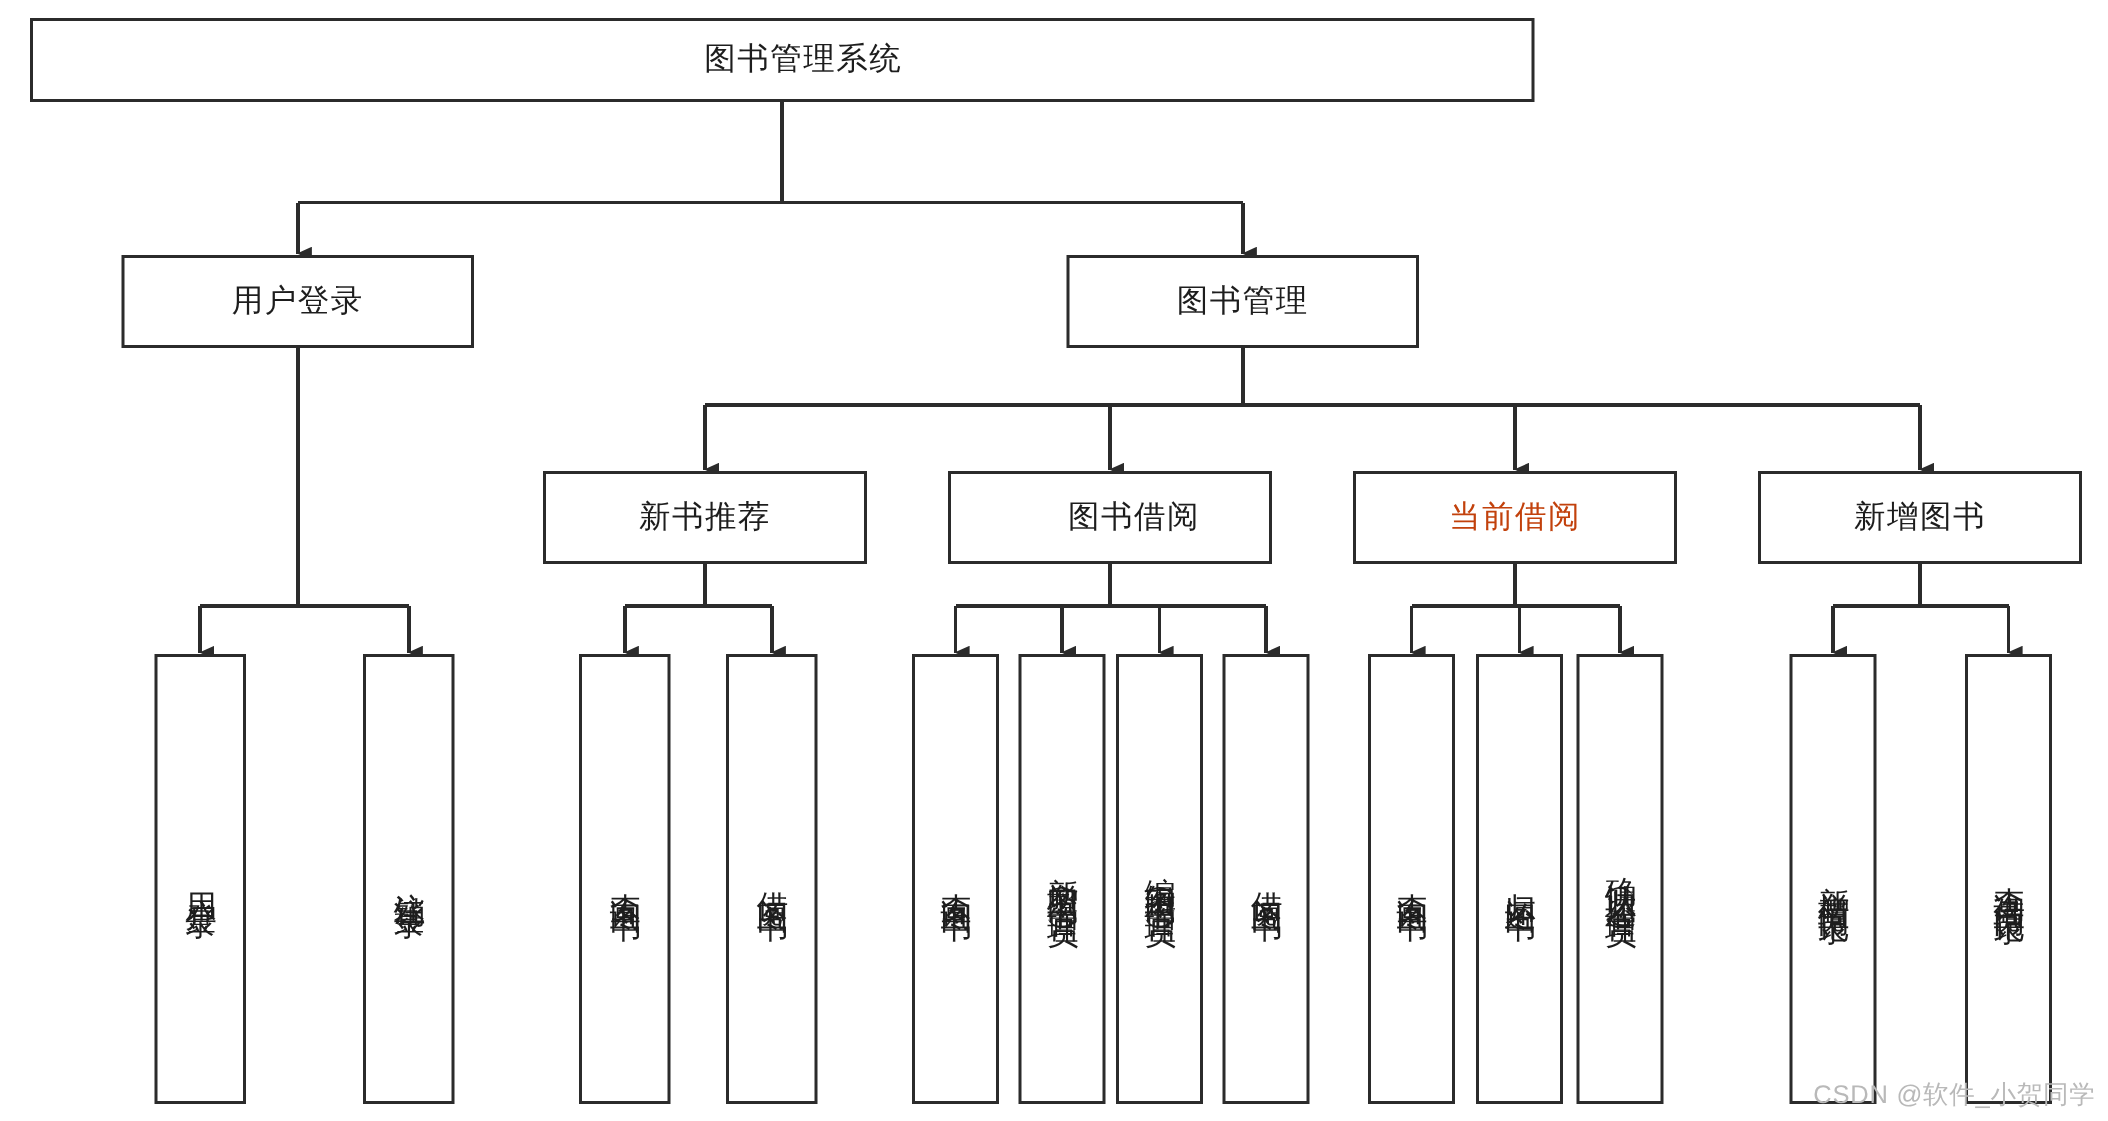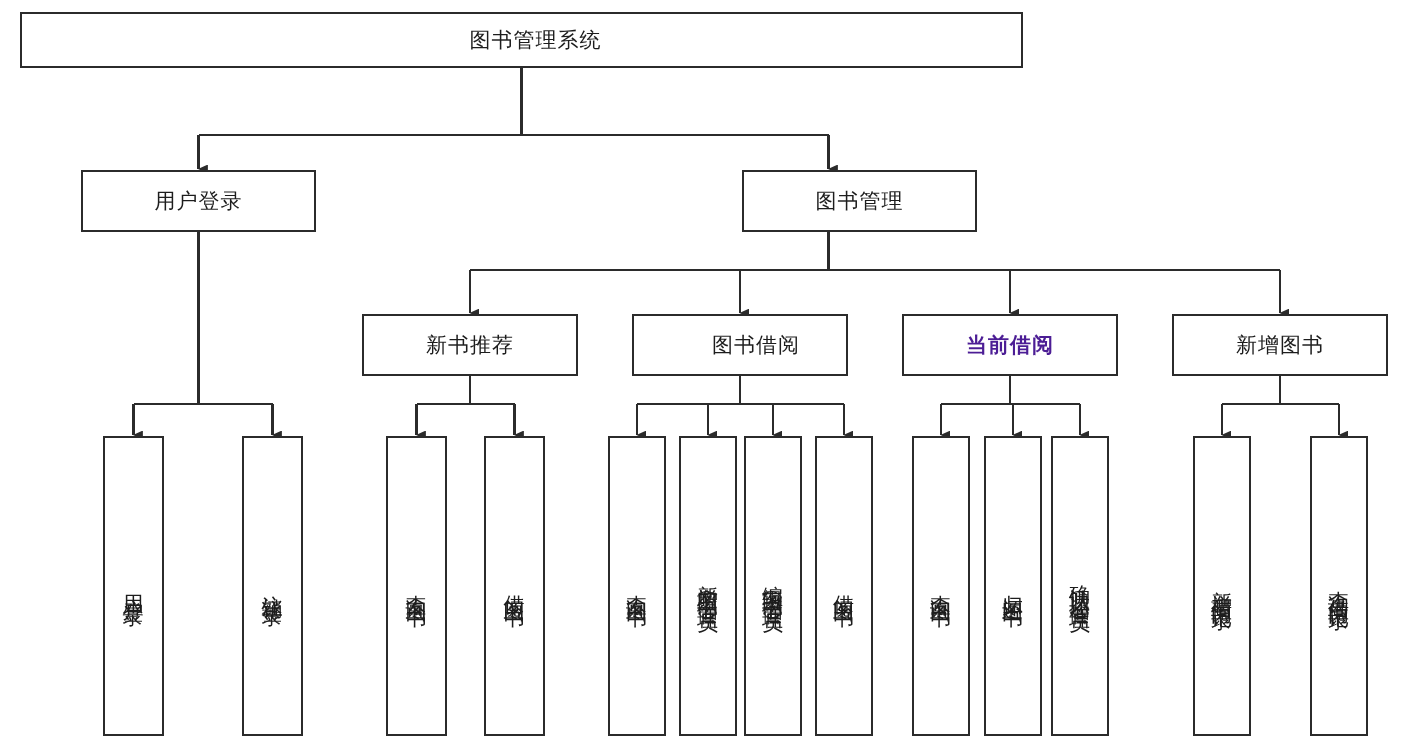--- a/index.html
+++ b/index.html
@@ -117,31 +117,31 @@
       </g>
   </svg>
 
   <div id="node-layer">
       <div class="node h-node" style="left: 20px; top: 12px; width: 1003px; height: 56px; border-color: rgb(43, 43, 43); background: rgb(255, 255, 255); padding-left: 28px;">
         <span class="node-label" style="color: rgb(29, 29, 29);">图书管理系统</span>
       </div>
       <div class="node h-node" style="left: 81px; top: 170px; width: 235px; height: 62px; border-color: rgb(43, 43, 43); background: rgb(255, 255, 255);">
         <span class="node-label" style="color: rgb(29, 29, 29);">用户登录</span>
       </div>
-      <div class="node h-node" style="left: 711px; top: 170px; width: 235px; height: 62px; border-color: rgb(43, 43, 43); background: rgb(255, 255, 255); margin-left: 31px;">
+      <div class="node h-node" style="left: 711px; top: 170px; width: 235px; height: 62px; border-color: rgb(43, 43, 43); background: rgb(255, 255, 255);">
         <span class="node-label" style="color: rgb(29, 29, 29);">图书管理</span>
       </div>
       <div class="node h-node" style="left: 362px; top: 314px; width: 216px; height: 62px; border-color: rgb(43, 43, 43); background: rgb(255, 255, 255);">
         <span class="node-label" style="color: rgb(29, 29, 29);">新书推荐</span>
       </div>
       <div class="node h-node" style="left: 632px; top: 314px; width: 216px; height: 62px; border-color: rgb(43, 43, 43); background: rgb(255, 255, 255);">
         <span class="node-label" style="color: rgb(29, 29, 29); margin-left: 32px;">图书借阅</span>
       </div>
       <div class="node h-node" style="left: 902px; top: 314px; width: 216px; height: 62px; border-color: rgb(43, 43, 43); background: rgb(255, 255, 255);">
-        <span class="node-label" style="color: #4c1d95; font-weight: bold;">当前借阅</span>
+        <span class="node-label" style="color: #c2410c;">当前借阅</span>
       </div>
       <div class="node h-node" style="left: 1172px; top: 314px; width: 216px; height: 62px; border-color: rgb(43, 43, 43); background: rgb(255, 255, 255);">
         <span class="node-label" style="color: rgb(29, 29, 29);">新增图书</span>
       </div>
       <div class="node v-node" style="left: 103px; top: 436px; width: 61px; height: 300px; border-color: rgb(43, 43, 43); background: rgb(255, 255, 255);">
         <span class="node-label" style="color: rgb(29, 29, 29);">用户登录</span>
       </div>
       <div class="node v-node" style="left: 242px; top: 436px; width: 61px; height: 300px; border-color: rgb(43, 43, 43); background: rgb(255, 255, 255);">
         <span class="node-label" style="color: rgb(29, 29, 29);">注销登录</span>
       </div>
@@ -173,13 +173,14 @@
         <span class="node-label" style="color: rgb(29, 29, 29);">确认归还（管理员）</span>
       </div>
       <div class="node v-node" style="left: 1193px; top: 436px; width: 58px; height: 300px; border-color: rgb(43, 43, 43); background: rgb(255, 255, 255);">
         <span class="node-label" style="color: rgb(29, 29, 29);">新增借阅记录</span>
       </div>
       <div class="node v-node" style="left: 1310px; top: 436px; width: 58px; height: 300px; border-color: rgb(43, 43, 43); background: rgb(255, 255, 255);">
         <span class="node-label" style="color: rgb(29, 29, 29);">查询借阅记录</span>
       </div>
     </div>
 
+  <div id="watermark">CSDN @软件_小贺同学</div>
 </div>
 
 </body></html>

